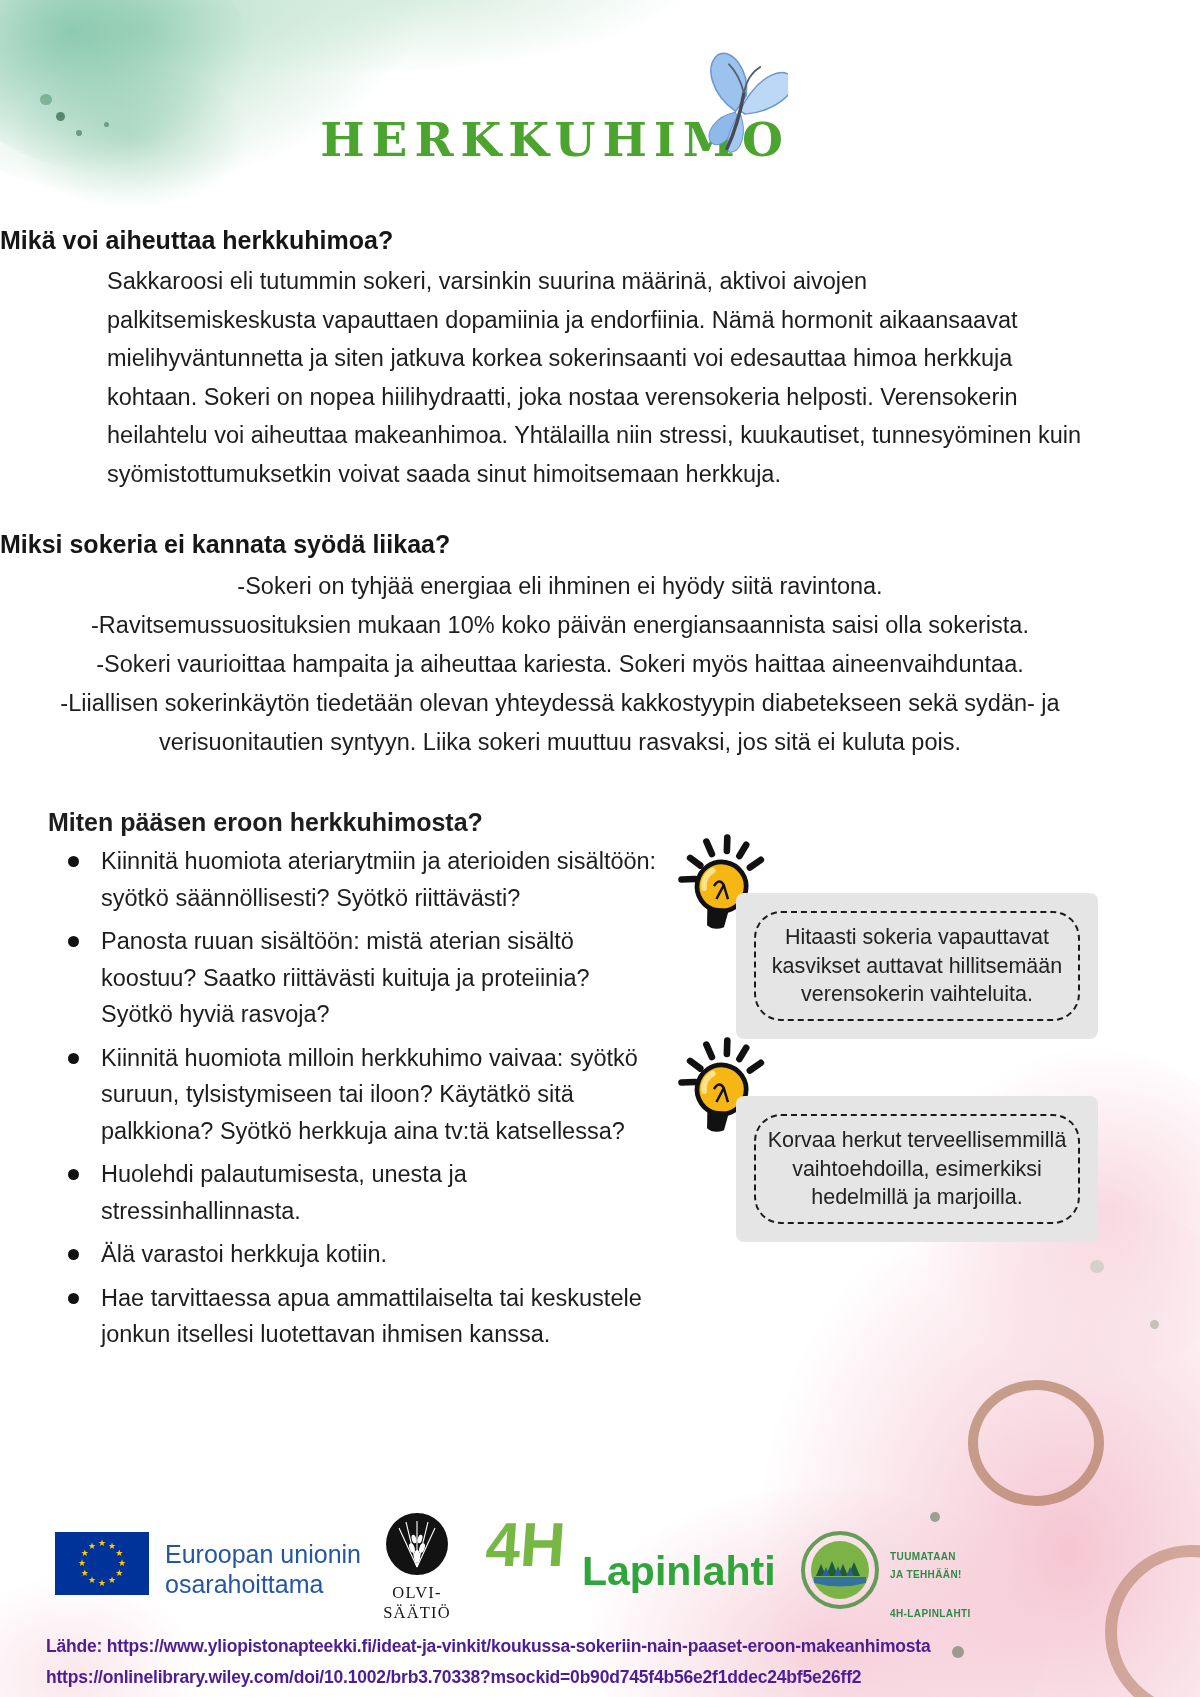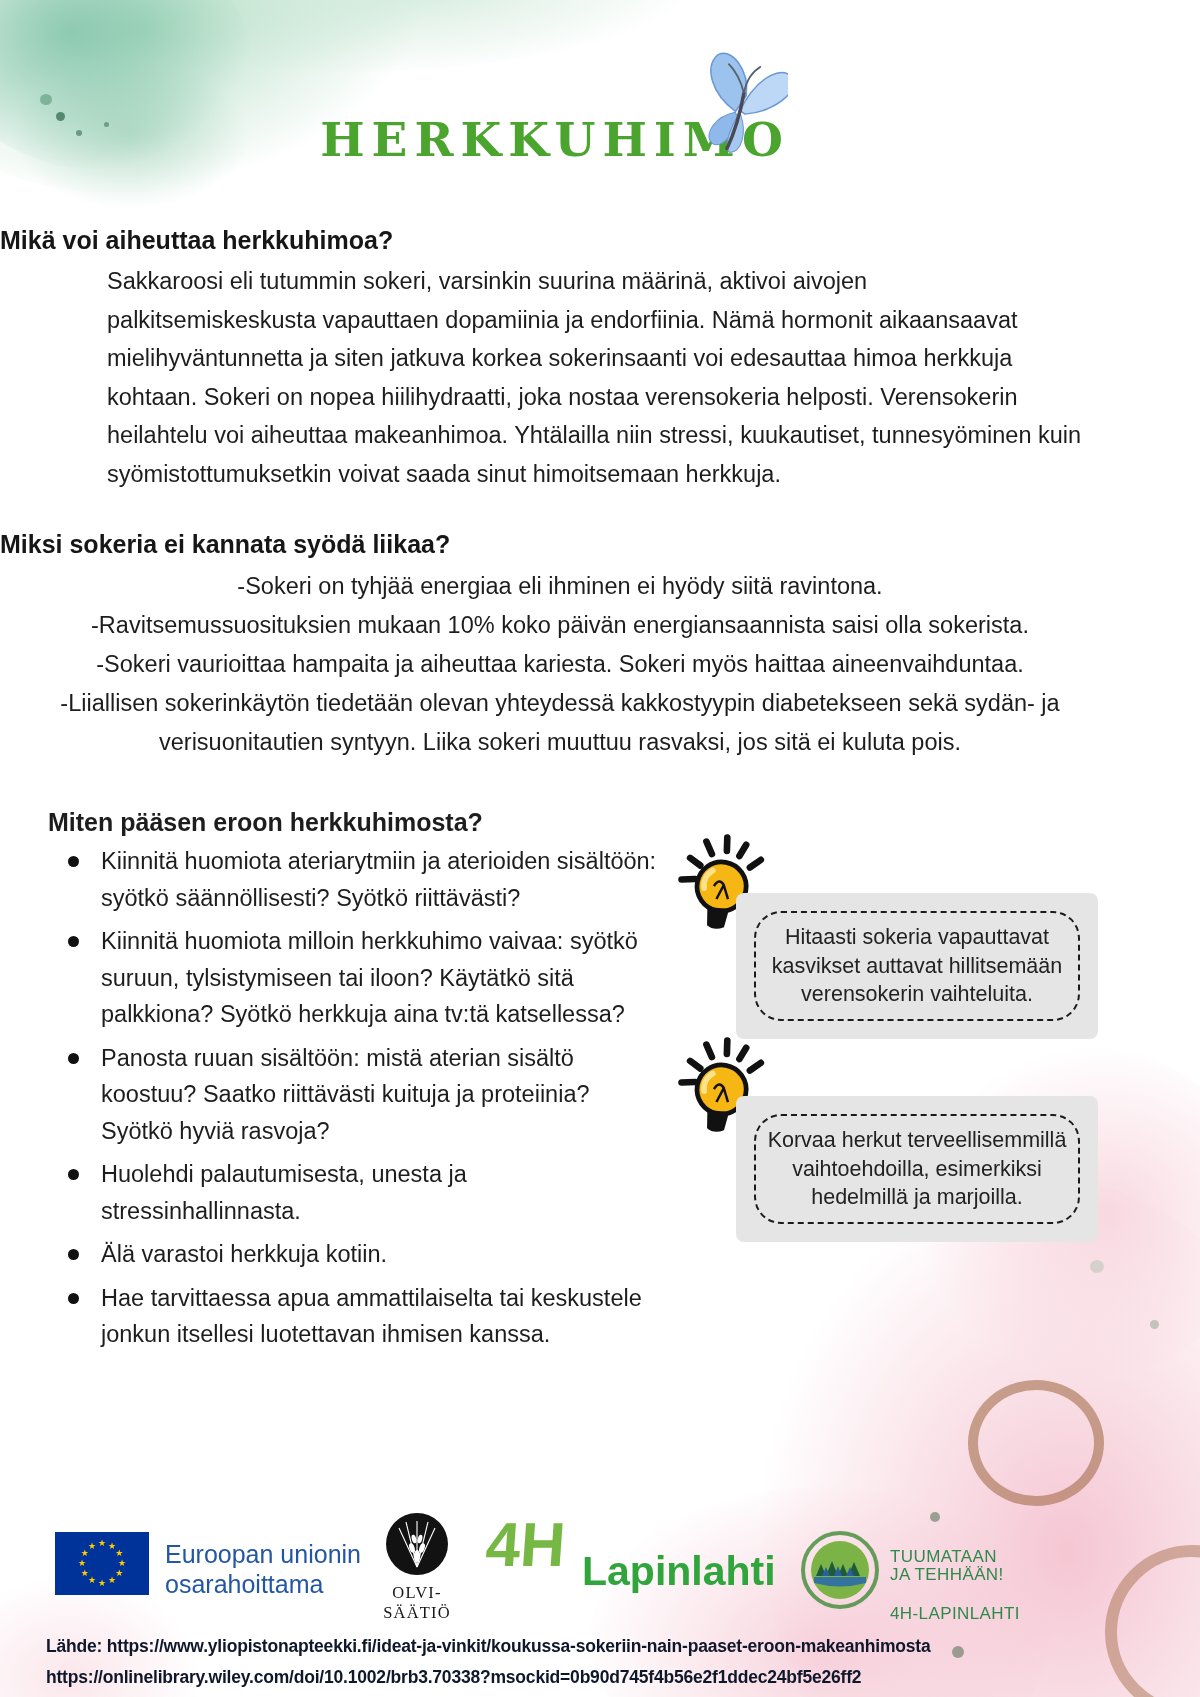--- a/index.html
+++ b/index.html
@@ -70,22 +70,22 @@
   .tip-inner { border:2.5px dashed #1b1b1b; border-radius:27px; padding:10px 10px; text-align:center; font-size:21.5px; line-height:28.5px; color:#222; }
 
   
   .eu-flag { top:1532px; left:55px; }
   .eu-text { top:1539px; left:165px; width:230px; font-size:25px; font-weight:normal; color:#2356a5; line-height:30px; }
   .olvi { top:1512px; left:367px; width:100px; text-align:center; }
   .olvi-label { font-family:"Liberation Serif", serif; font-size:16.5px; letter-spacing:1.2px; color:#161616; margin-top:3px; }
   .fourh { top:1514px; left:486px; font-size:62px; font-weight:800; color:#76b843; line-height:1; transform:skewX(-4deg); }
   .lapinlahti { top:1551px; left:582px; font-size:41px; font-weight:bold; color:#2fa53c; line-height:1; }
   .stamp { top:1530px; left:800px; }
-  .stamp-text { top:1548px; left:890px; font-size:17px; font-weight:normal; color:#2e8a4a; line-height:18px; letter-spacing:0.4px; }
-  .sources { top:1631px; left:46px; font-size:17.5px; font-weight:bold; color:#0f172a; line-height:31px; letter-spacing:-0.2px; }
+  .stamp-text { top:1548px; left:890px; font-size:10px; font-weight:bold; color:#2e8a4a; line-height:18px; letter-spacing:0.4px; }
+  .sources { top:1631px; left:46px; font-size:17.5px; font-weight:bold; color:#4c1d95; line-height:31px; letter-spacing:-0.2px; }
 </style>
 </head>
 <body>
 
 <div class="page">
 
   <div class="wc wc-g1"></div>
   <div class="wc wc-g2"></div>
   <div class="wc wc-g3"></div>
   <div class="wc wc-g4"></div>
@@ -131,25 +131,25 @@
   </div>
 
   <div class="layer sec3-head">Miten pääsen eroon herkkuhimosta?</div>
   <div class="layer bullets">
     <div class="bullet">
         <span class="dot"></span>
         <span>Kiinnitä huomiota ateriarytmiin ja aterioiden sisältöön: syötkö säännöllisesti? Syötkö riittävästi?</span>
       </div>
     <div class="bullet">
         <span class="dot"></span>
+        <span>Panosta ruuan sisältöön: mistä aterian sisältö koostuu? Saatko riittävästi kuituja ja proteiinia? Syötkö hyviä rasvoja?</span>
+      </div>
+    <div class="bullet">
+        <span class="dot"></span>
         <span>Kiinnitä huomiota milloin herkkuhimo vaivaa: syötkö suruun, tylsistymiseen tai iloon? Käytätkö sitä palkkiona? Syötkö herkkuja aina tv:tä katsellessa?</span>
-      </div>
-    <div class="bullet">
-        <span class="dot"></span>
-        <span>Panosta ruuan sisältöön: mistä aterian sisältö koostuu? Saatko riittävästi kuituja ja proteiinia? Syötkö hyviä rasvoja?</span>
       </div>
     <div class="bullet">
         <span class="dot"></span>
         <span>Huolehdi palautumisesta, unesta ja stressinhallinnasta.</span>
       </div>
     <div class="bullet">
         <span class="dot"></span>
         <span>Älä varastoi herkkuja kotiin.</span>
       </div>
     <div class="bullet">

